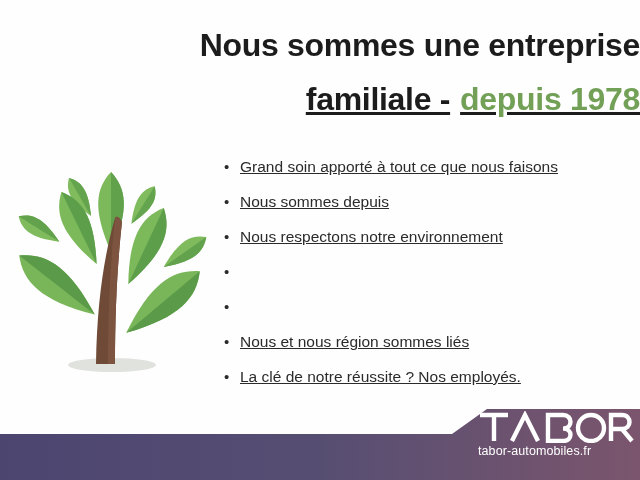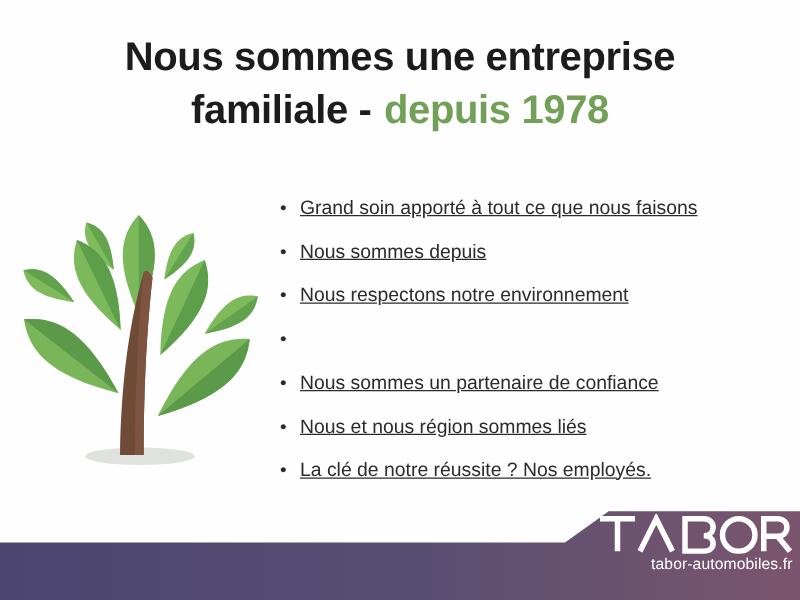--- a/index.html
+++ b/index.html
@@ -20,30 +20,31 @@
     background: #fefefe;
     overflow: hidden;
   }
 
   
   #heading {
     position: absolute;
     left: 0;
     top: 26px;
     width: 640px;
-    text-align: center;
+    text-align: right;
     font-size: 32px;
     font-weight: bold;
     line-height: 39px;
     color: #1c1c1c;
     letter-spacing: -0.3px;
   }
   #heading .line2 {
     display: block;
-    margin-top: 3px;
+    margin-top: 15px;
+    text-decoration: underline;
   }
   #heading .accent {
     color: #72a057;
     margin-left: 10px;
   }
 
   
   #bullets {
     position: absolute;
     left: 224px;
@@ -105,21 +106,21 @@
     left: 0;
     top: 0;
     width: 156px;
     height: 32px;
   }
   #logo-tagline {
     position: absolute;
     left: 0;
     top: 33px;
     width: 156px;
-    text-align: right;
+    text-align: left;
     font-size: 12.5px;
     color: #ffffff;
     letter-spacing: 0.1px;
     white-space: nowrap;
   }
 </style>
 </head>
 <body>
 
 <div id="slide">
@@ -197,21 +198,20 @@
     </div>
     <div class="bullet-row">
       <span class="bullet-dot">•</span>
       <span class="bullet-text">Nous respectons notre environnement</span>
     </div>
     <div class="bullet-row">
       <span class="bullet-dot">•</span>
     </div>
     <div class="bullet-row">
       <span class="bullet-dot">•</span>
-      <span class="bullet-text">Nous sommes un partenaire de confiance</span>
     </div>
     <div class="bullet-row">
       <span class="bullet-dot">•</span>
       <span class="bullet-text">Nous et nous région sommes liés</span>
     </div>
     <div class="bullet-row">
       <span class="bullet-dot">•</span>
       <span class="bullet-text">La clé de notre réussite ? Nos employés.</span>
     </div>
   </div>

